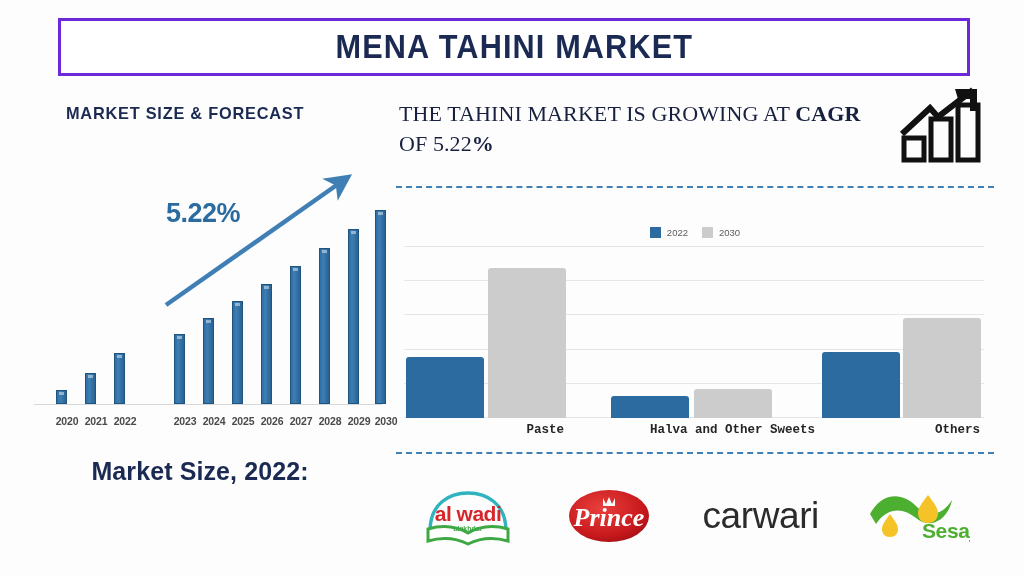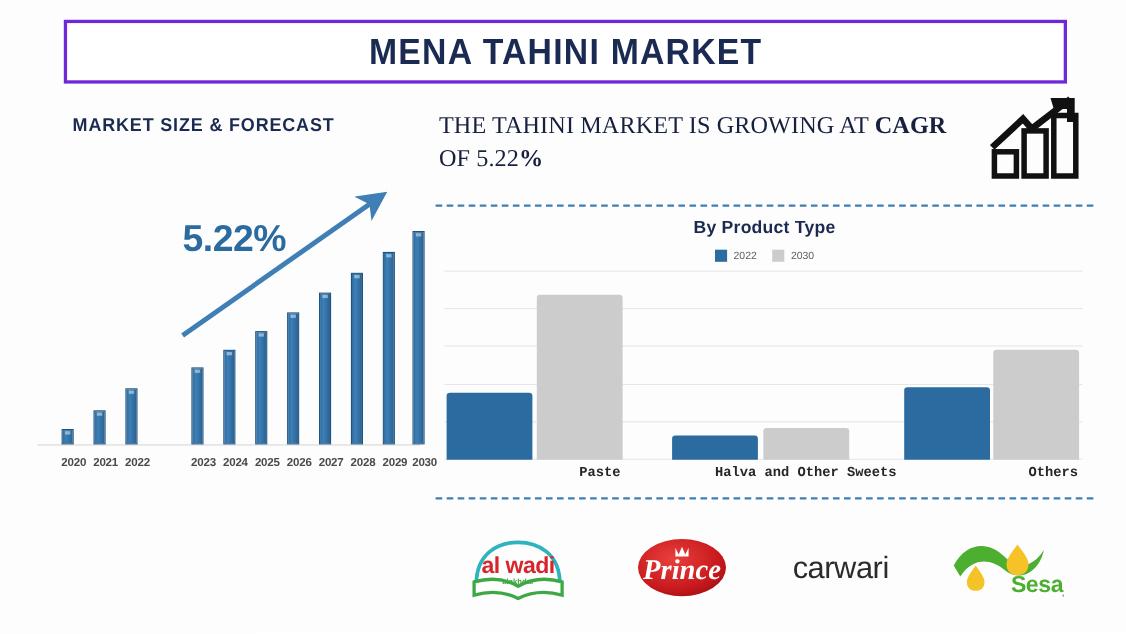--- a/index.html
+++ b/index.html
@@ -78,21 +78,21 @@
     font-weight: bold;
     color: #4a4a4a;
     text-align: center;
     width: 30px;
     transform: translateX(-9px);
     letter-spacing: -0.2px;
   }
   .lc-cagr {
     position: absolute;
     left: 148px; top: 38px;
-    font-size: 34px;
+    font-size: 27px;
     font-weight: bold;
     color: #2b6ba0;
     letter-spacing: -0.5px;
   }
   .lc-arrow { position: absolute; left: 0; top: 0; width: 370px; height: 285px; pointer-events: none; }
 
   .left-foot {
     position: absolute;
     left: 0px; top: 455px;
     width: 400px;
@@ -183,21 +183,21 @@
   }
   .kp-row {
     position: absolute;
     left: 396px; top: 480px;
     width: 598px; height: 72px;
     display: flex; align-items: center; justify-content: space-around;
   }
   .kp-logo { display: flex; align-items: center; justify-content: center; height: 68px; }
   .carwari-text {
     font-family: "Liberation Sans", sans-serif;
-    font-size: 28px;
+    font-size: 37px;
     color: #2b2b2b;
     letter-spacing: -0.4px;
   }
 </style>
 </head>
 <body>
 
 <div id="page">
 
   <div class="title-box">
@@ -239,41 +239,40 @@
       <defs>
         <marker id="arrowhead" markerWidth="6" markerHeight="6" refX="3" refY="3" orient="auto">
           <path d="M0,0 L6,3 L0,6 L1.6,3 Z" fill="#3f7fb5"></path>
         </marker>
       </defs>
       <line x1="148" y1="145" x2="323" y2="22" stroke="#3f7fb5" stroke-width="4.5" marker-end="url(#arrowhead)"></line>
     </svg>
   </div>
 
   <div class="left-foot">
-    <br>
+    <span>Market Size, 2022:</span><br>
   </div>
 
   <div class="growth-text">
     <span>THE TAHINI MARKET IS GROWING AT </span><b>CAGR</b><span> OF 5.22</span><b>%</b>
   </div>
 
   <div class="growth-icon">
     <svg width="90" height="78" viewBox="0 0 90 78">
       <rect x="6" y="52" width="20" height="22" fill="none" stroke="#111" stroke-width="5"></rect>
       <rect x="33" y="33" width="20" height="41" fill="none" stroke="#111" stroke-width="5"></rect>
       <rect x="60" y="19" width="20" height="55" fill="none" stroke="#111" stroke-width="5"></rect>
       <path d="M4,48 L32,22 L40,31 L75,4" fill="none" stroke="#111" stroke-width="6" stroke-linejoin="miter"></path>
       <path d="M57,3 L79,3 L79,25 L72,25 L72,13 L60,13 Z" fill="#111"></path>
     </svg>
   </div>
 
   <div class="divider" id="divider-top"></div>
   <div class="divider" id="divider-bottom"></div>
 
-  <div class="rc-title">By Product Type</div>
   <div class="rc-legend" id="rc-legend">
       <div class="rc-leg-item">
         <span class="rc-swatch" style="background: rgb(43, 107, 160);"></span>
         <span class="rc-leg-label">2022</span>
       </div>
       <div class="rc-leg-item">
         <span class="rc-swatch" style="background: rgb(204, 204, 204);"></span>
         <span class="rc-leg-label">2030</span>
       </div>
     </div>

